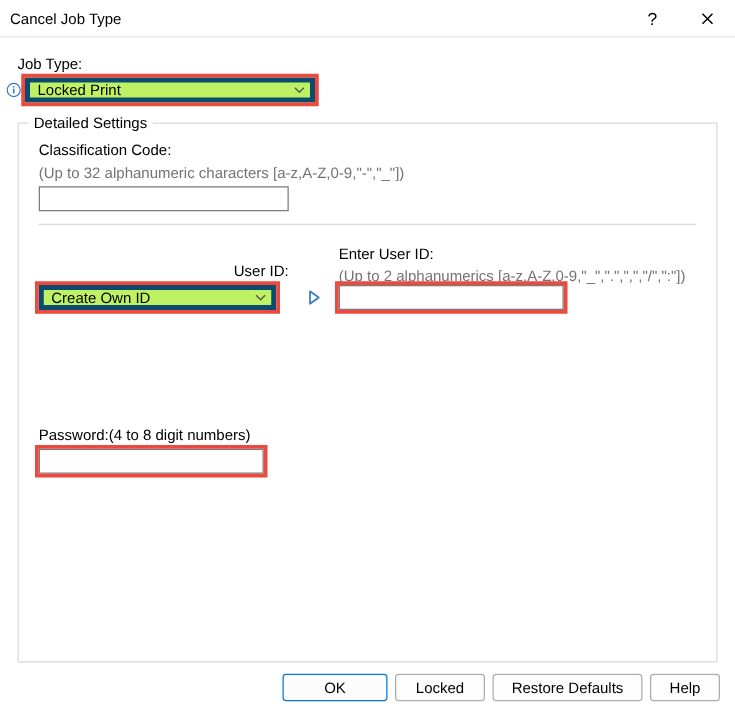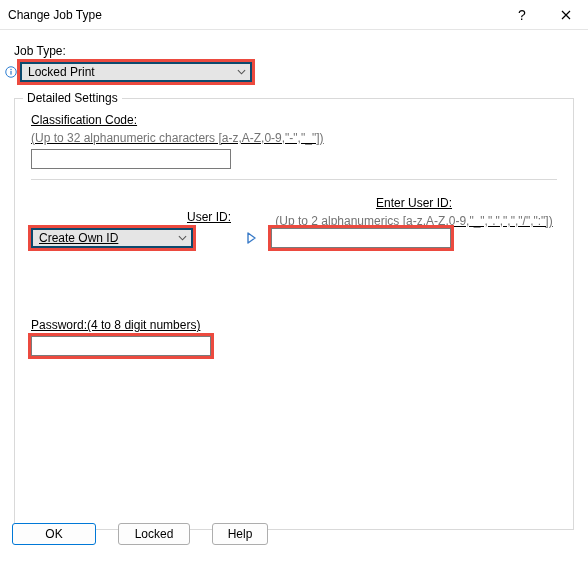--- a/index.html
+++ b/index.html
@@ -50,42 +50,41 @@
     justify-content: center;
     margin-right: 2px;
     margin-left: -10px;
   }
   .info-icon svg { width: 12px; height: 12px; }
   .label { margin-bottom: 4px; }
   .select {
     position: relative;
     width: 232px;
     height: 20px;
-    background: #e5e5e5;
-    border: 2px solid #0c4a6e;
+    background: #bef264;
+    border: 4px solid #0c4a6e;
     display: flex;
     align-items: center;
     padding: 0 18px 0 6px;
   }
   .select .chev {
     position: absolute;
     right: 4px;
     top: 50%;
     transform: translateY(-50%);
     pointer-events: none;
   }
   .select .chev svg { width: 9px; height: 9px; display:block; }
   .hl-red { outline: 3px solid #ec4a3f; outline-offset: 0; }
   .fieldset {
     border: 1px solid #d9d9d9;
     margin-top: 16px;
     padding: 14px 16px 16px 16px;
     position: relative;
     height: 432px;
-    text-decoration: underline;
   }
   .fieldset-legend {
     position: absolute;
     top: -8px;
     left: 8px;
     background: #fff;
     padding: 0 4px;
     font-size: 12px;
   }
   .field-block { margin-bottom: 10px; }
@@ -116,30 +115,30 @@
   .arrow-col {
     width: 40px;
     display: flex;
     align-items: center;
     justify-content: center;
     height: 20px;
     margin-bottom: 0;
   }
   .arrow-col svg { width: 10px; height: 12px; }
   .col-right { flex: 1; }
-  .col-right .hint-wrap { min-height: 30px; text-align: center; }
-  .password-block { margin-top: 70px; }
+  .col-right .hint-wrap { min-height: 30px; }
+  .password-block { margin-top: 93px; }
   .footer {
     position: absolute;
-    bottom: 22px;
+    bottom: 6px;
     left: 0;
     right: 0;
     display: flex;
-    justify-content: flex-start;
-    gap: 22px;
+    justify-content: flex-end;
+    gap: 6px;
     padding: 0 12px;
   }
   .btn {
     height: 22px;
     border: 1px solid #adadad;
     background: #fdfdfd;
     border-radius: 3px;
     font-family: inherit;
     font-size: 12px;
     padding: 0 8px;
@@ -150,21 +149,21 @@
     border-color: #0078d7;
     min-width: 84px;
   }
   .btn.wide { min-width: 120px; }
   .btn.small { min-width: 56px; }
 </style>
 </head>
 <body>
 
 <div class="titlebar">
-  <span class="title">Change Job Type</span>
+  <span class="title">Cancel Job Type</span>
   <div class="tb-btn">?</div>
   <div class="tb-btn close">
     <svg viewBox="0 0 10 10">
         <path d="M1 1 L9 9 M9 1 L1 9" stroke="#000" stroke-width="1.2" fill="none"></path>
       </svg>
   </div>
 </div>
 
 <div class="content">
 
@@ -196,21 +195,21 @@
       <div class="hint">(Up to 32 alphanumeric characters [a-z,A-Z,0-9,"-","_"])</div>
       <input type="text" class="textinput" style="margin-top: 4px;" value="">
     </div>
 
     <hr class="separator">
 
     <div class="two-col">
       <div class="col-left">
         <div style="height:14px;"></div>
         <div class="label">User ID:</div>
-        <div class="select hl-red" style="width:162px;">
+        <div class="select hl-red" style="width:190px;">
           <span>Create Own ID</span>
           <span class="chev">
             <svg viewBox="0 0 10 10">
                 <path d="M1 3 L5 7 L9 3" stroke="#555" stroke-width="1.2" fill="none"></path>
               </svg>
           </span>
         </div>
       </div>
       <div class="arrow-col">
         <svg viewBox="0 0 10 12">
@@ -231,14 +230,15 @@
       <input type="password" class="textinput hl-red" style="width: 180px;" value="">
     </div>
 
   </div>
 
 </div>
 
 <div class="footer">
   <button class="btn primary">OK</button>
   <button class="btn">Locked</button>
+  <button class="btn wide">Restore Defaults</button>
   <button class="btn small">Help</button>
 </div>
 
 </body></html>

